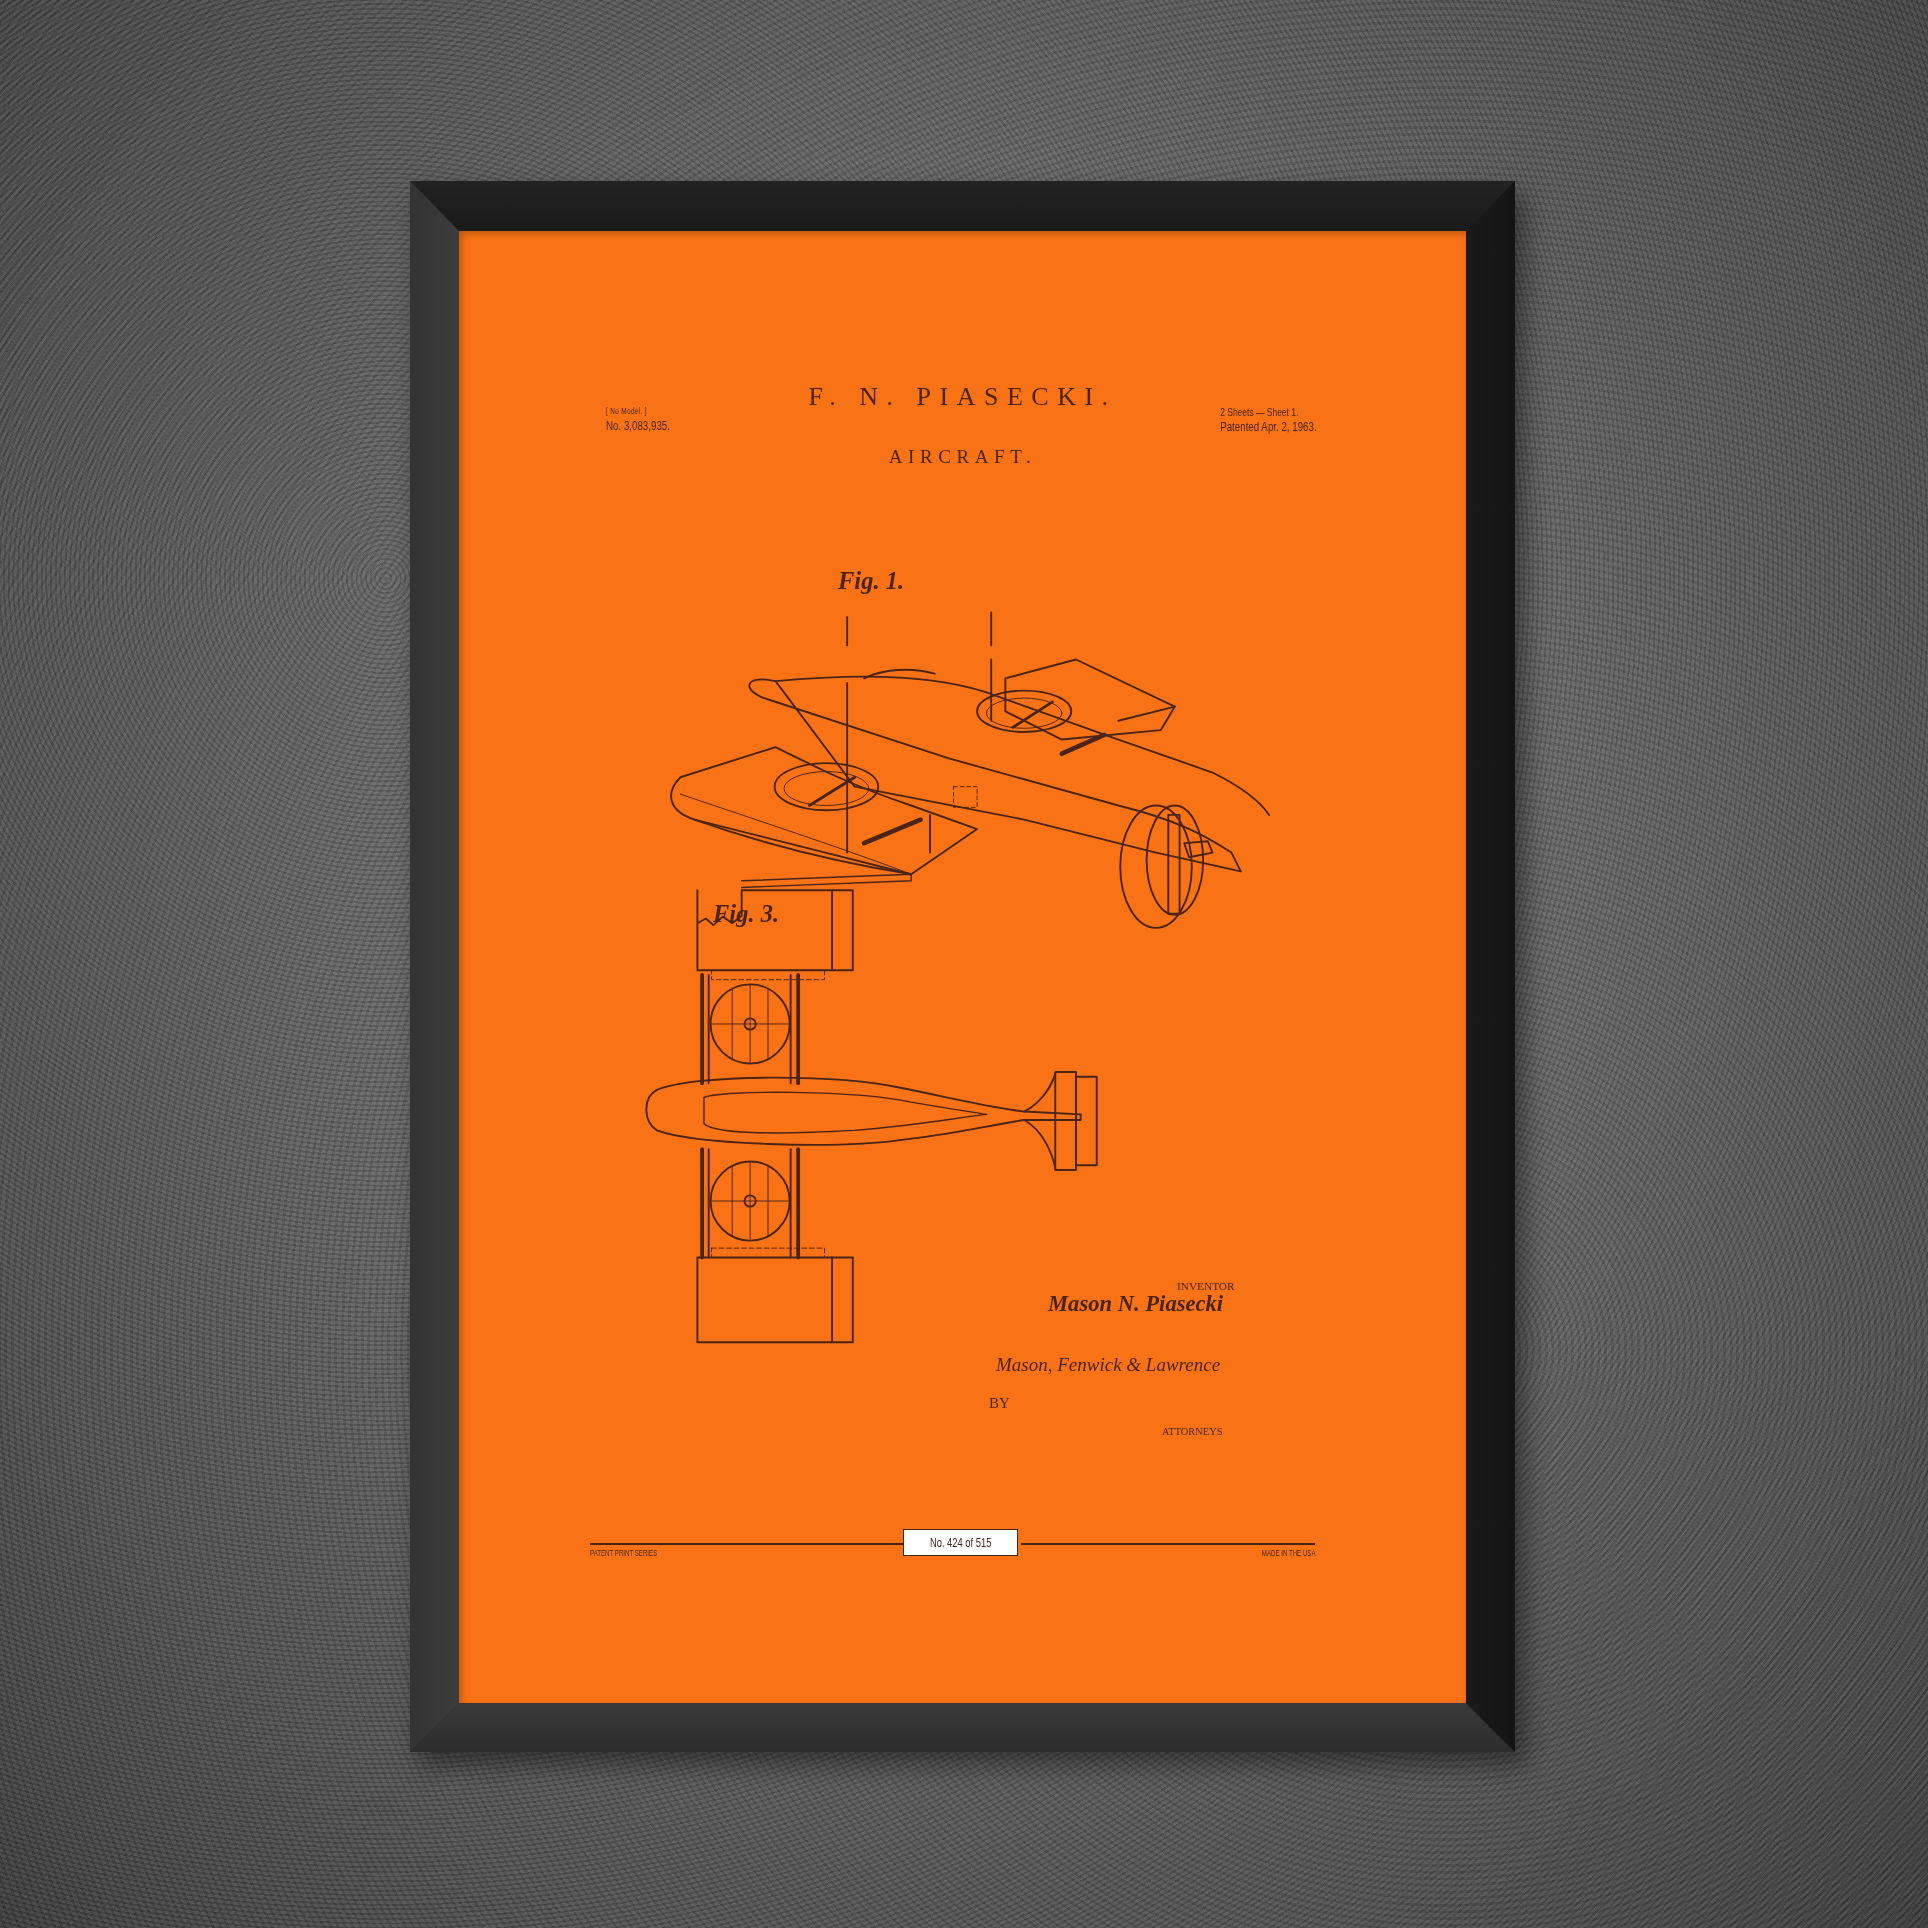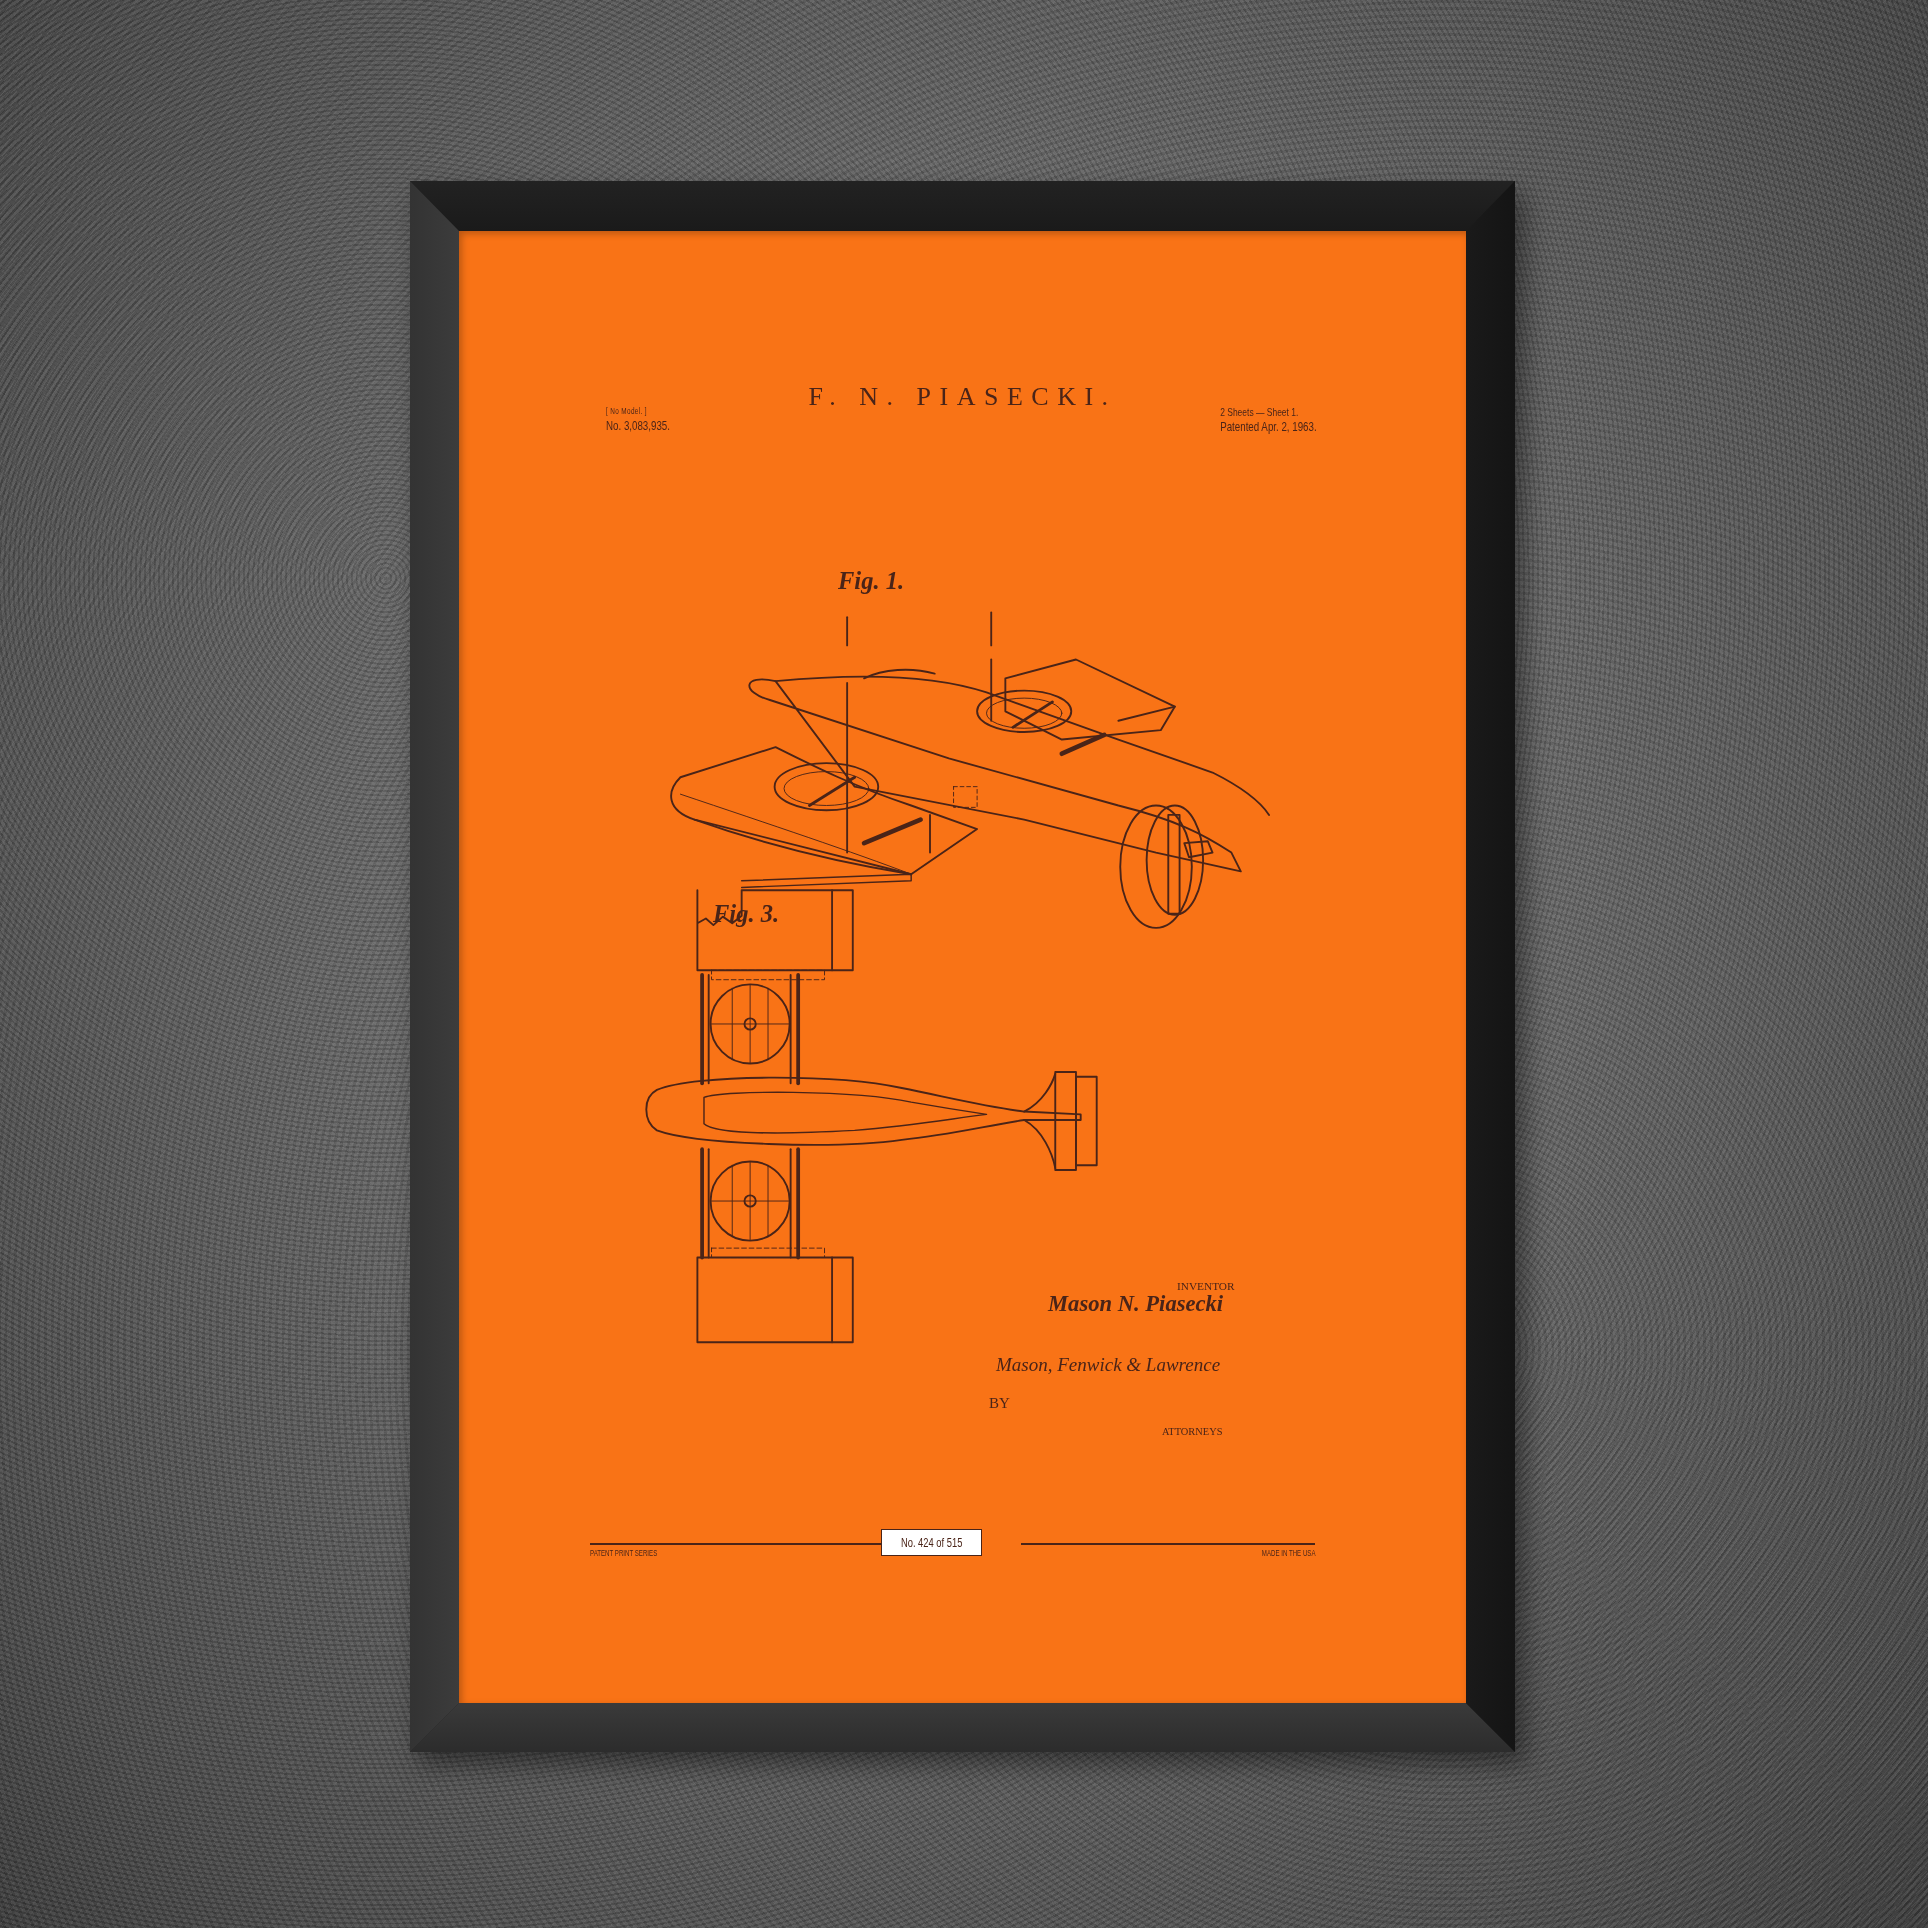--- a/index.html
+++ b/index.html
@@ -40,21 +40,21 @@
   .title-sub1{top:185px;font-size:19px;letter-spacing:6.6px;}
   .title-sub2{top:215px;font-size:19px;letter-spacing:5.6px;}
   .fig-label{position:absolute;font-family:"Liberation Serif",serif;font-style:italic;font-weight:bold;font-size:24.5px;}
   .drawing{position:absolute;left:0;top:0;}
   .inventor-label{position:absolute;left:718px;top:1049px;font-size:11.3px;}
   .inventor-sig{position:absolute;left:589px;top:1060px;font-size:22.6px;font-style:italic;font-weight:bold;font-family:"Liberation Serif",serif;}
   .by-label{position:absolute;left:530px;top:1164px;font-size:15px;}
   .attorney-sig{position:absolute;left:537px;top:1123px;font-size:19px;font-style:italic;font-family:"Liberation Serif",serif;text-align:right;}
   .attorneys-label{position:absolute;left:703px;top:1195px;font-size:10.4px;}
   .footer-line{position:absolute;top:1312px;height:1.9px;background:#4a2418;}
-  .footer-box{position:absolute;left:422px;top:1298px;width:101px;height:27px;border:1.9px solid #4a2418;
+  .footer-box{position:absolute;left:444px;top:1298px;width:115px;height:27px;border:1.9px solid #4a2418;
     box-sizing:border-box;display:flex;align-items:center;justify-content:center;background:#fff;}
   .footer-box span{font-family:"Liberation Sans",sans-serif;font-size:13px;transform:scaleX(0.72);white-space:nowrap;}
   .footer-left{position:absolute;left:131px;top:1317px;font-family:"Liberation Sans",sans-serif;font-size:8.5px;transform-origin:left;transform:scaleX(0.72);white-space:nowrap;}
   .footer-right{position:absolute;right:151px;top:1317px;font-family:"Liberation Sans",sans-serif;font-size:8.5px;transform-origin:right;transform:scaleX(0.72);white-space:nowrap;}
 </style>
 </head>
 <body>
 
 <div class="wall-texture"></div>
 <div class="frame-shadow"></div>
@@ -67,20 +67,21 @@
 </div>
 
 <div class="paper">
 
   <div class="hdr-left ink">
     <span class="small">[ No Model. ]</span>
     <span class="big">No. 3,083,935.</span>
   </div>
 
   <div class="title title-name ink">F. N. PIASECKI.</div>
+  <div class="title title-sub2 ink">AIRCRAFT.</div>
 
   <div class="hdr-right ink">
     <span class="small">2 Sheets — Sheet 1.</span>
     <span class="big">Patented Apr. 2, 1963.</span>
   </div>
 
   <div class="fig-label ink" style="left:379px;top:336px;">Fig. 1.</div>
   <div class="fig-label ink" style="left:254px;top:669px;">Fig. 3.</div>
 
   <svg class="drawing" width="1007" height="1472" viewBox="0 0 1069 1563" fill="none" stroke="#4a2418" stroke-width="2" stroke-linejoin="round" stroke-linecap="round">

